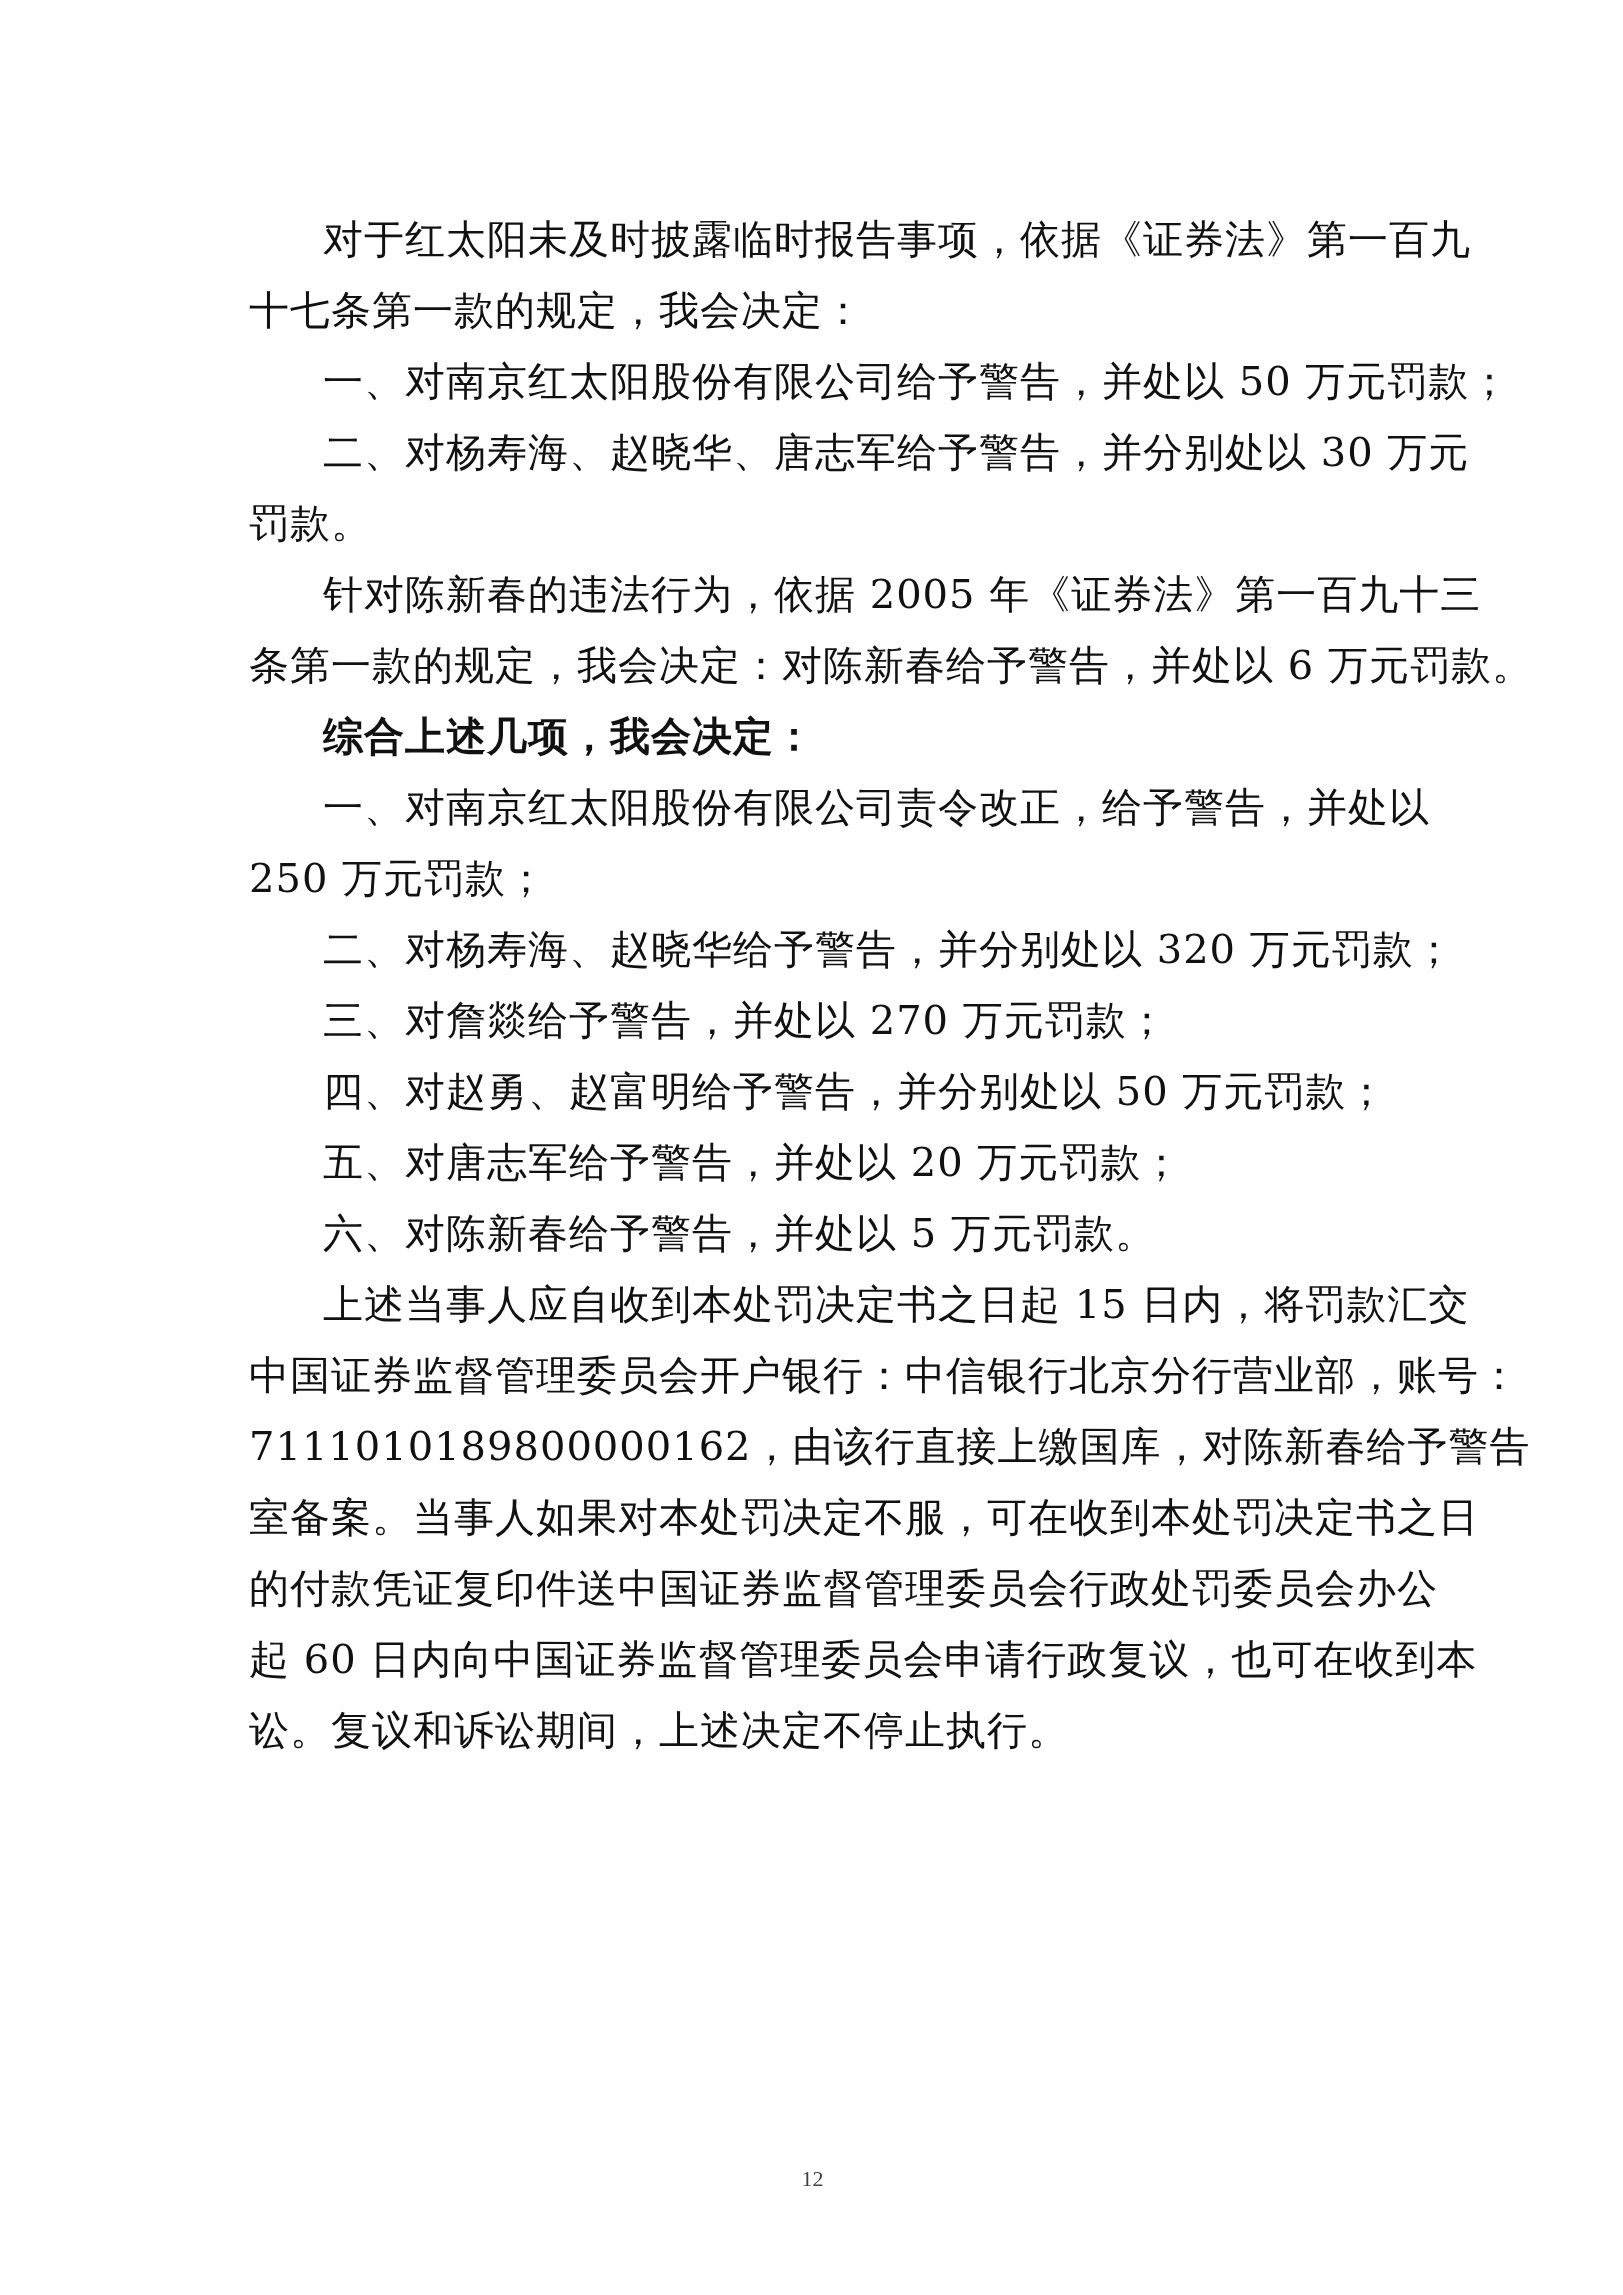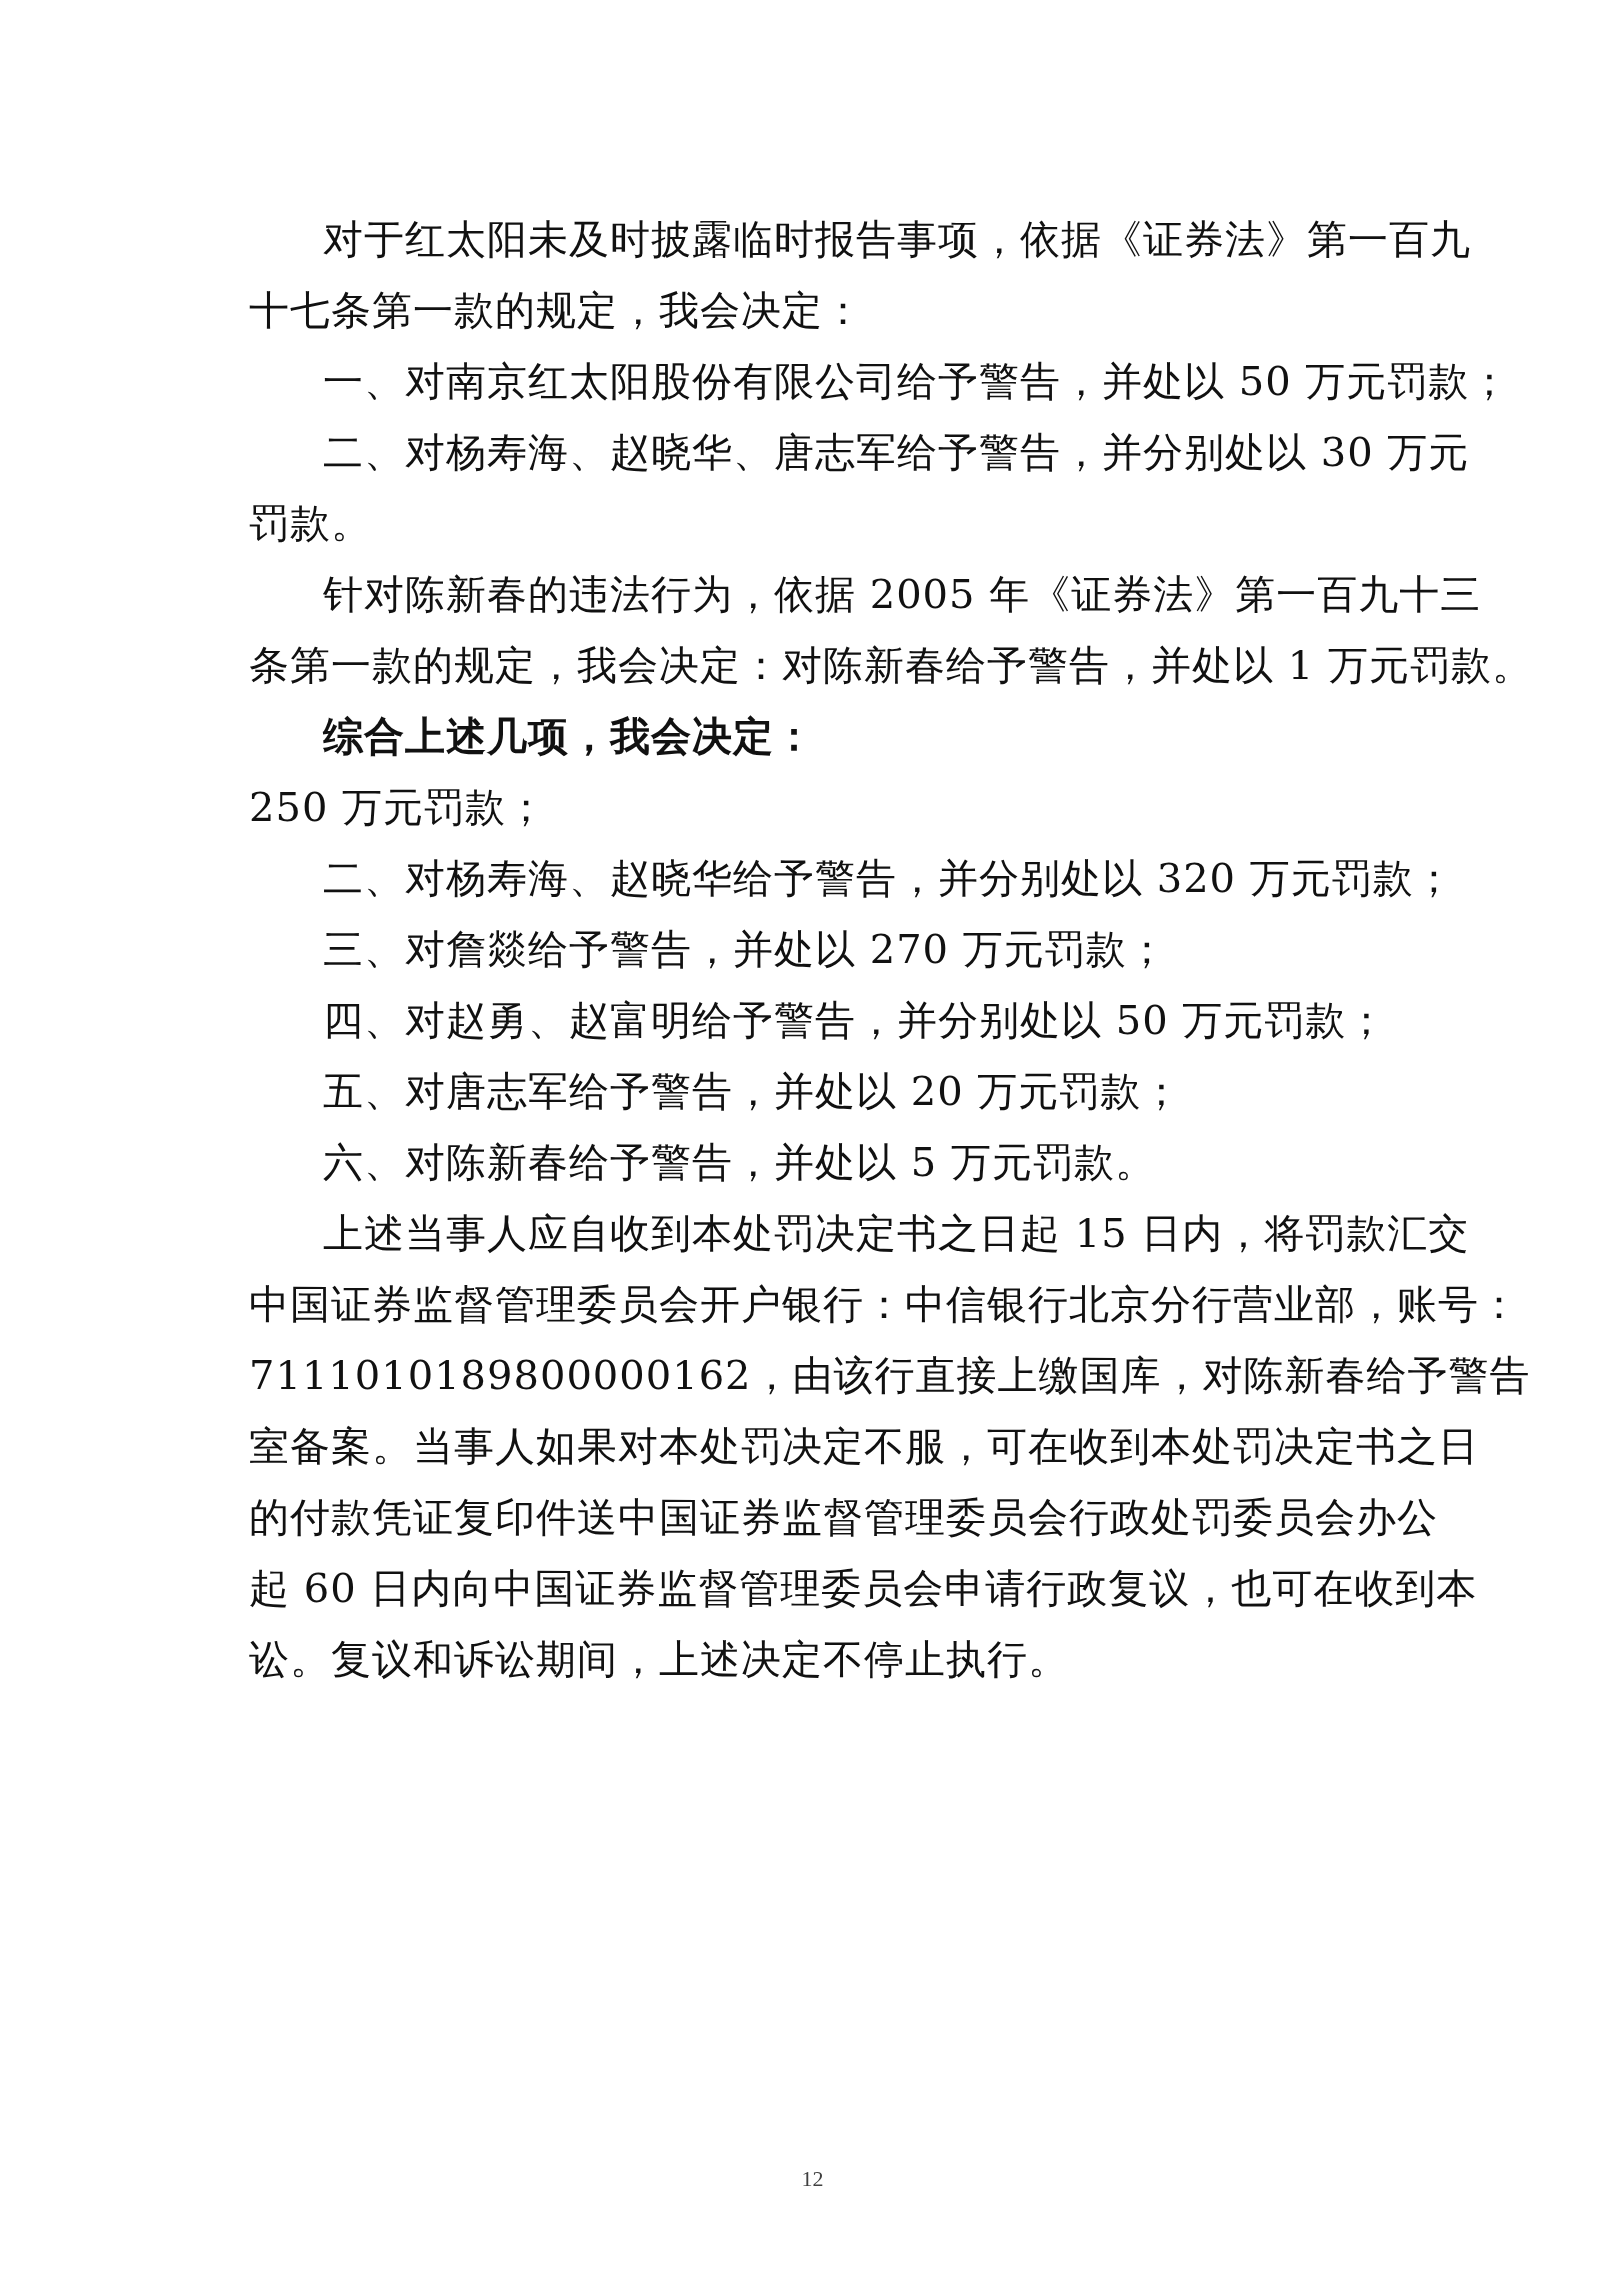--- a/index.html
+++ b/index.html
@@ -63,22 +63,23 @@
 <body>
 
 <div class="page">
   <div class="body-text" id="body-text">
       <div class="line indent justify">对于红太阳未及时披露临时报告事项，依据《证券法》第一百九</div>
       <div class="line">十七条第一款的规定，我会决定：</div>
       <div class="line indent justify">一、对南京红太阳股份有限公司给予警告，并处以 50 万元罚款；</div>
       <div class="line indent justify">二、对杨寿海、赵晓华、唐志军给予警告，并分别处以 30 万元</div>
       <div class="line">罚款。</div>
       <div class="line indent justify">针对陈新春的违法行为，依据 2005 年《证券法》第一百九十三</div>
-      <div class="line justify">条第一款的规定，我会决定：对陈新春给予警告，并处以 1 万元罚款。</div>
+      <div class="line justify">条第一款的规定，我会决定：对陈新春给予警告，并处以 6 万元罚款。</div>
       <div class="line indent bold">综合上述几项，我会决定：</div>
+      <div class="line indent justify">一、对南京红太阳股份有限公司责令改正，给予警告，并处以</div>
       <div class="line">250 万元罚款；</div>
       <div class="line indent">二、对杨寿海、赵晓华给予警告，并分别处以 320 万元罚款；</div>
       <div class="line indent">三、对詹燚给予警告，并处以 270 万元罚款；</div>
       <div class="line indent">四、对赵勇、赵富明给予警告，并分别处以 50 万元罚款；</div>
       <div class="line indent">五、对唐志军给予警告，并处以 20 万元罚款；</div>
       <div class="line indent">六、对陈新春给予警告，并处以 5 万元罚款。</div>
       <div class="line indent justify">上述当事人应自收到本处罚决定书之日起 15 日内，将罚款汇交</div>
       <div class="line justify">中国证券监督管理委员会开户银行：中信银行北京分行营业部，账号：</div>
       <div class="line justify">7111010189800000162，由该行直接上缴国库，对陈新春给予警告</div>
       <div class="line justify">室备案。当事人如果对本处罚决定不服，可在收到本处罚决定书之日</div>

